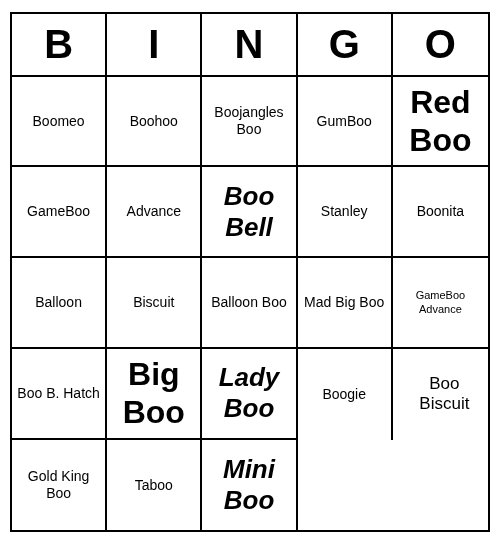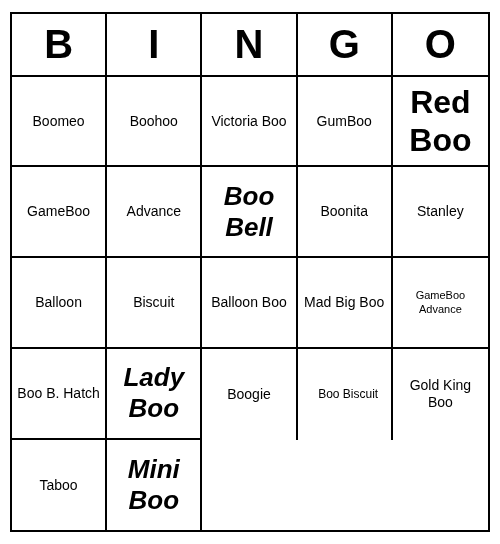--- a/index.html
+++ b/index.html
@@ -53,21 +53,21 @@
     .bingo-grid .bingo-cell:nth-last-child(-n+5) {
       border-bottom: none;
     }
     .text-small {
       font-size: 11px;
     }
     .text-normal {
       font-size: 14px;
     }
     .text-medium {
-      font-size: 12px;
+      font-size: 17px;
       margin-left: 8px;
     }
     .text-large {
       font-size: 26px;
       font-weight: bold;
       font-style: italic;
     }
     .text-xlarge {
       font-size: 32px;
       font-weight: bold;
@@ -85,60 +85,63 @@
       <div class="bingo-header-cell">O</div>
     </div>
   <div class="bingo-grid">
   <div class="bingo-cell">
         <span class="text-normal">Boomeo</span>
       </div>
       <div class="bingo-cell">
         <span class="text-normal">Boohoo</span>
       </div>
       <div class="bingo-cell">
-        <span class="text-normal">Victoria Boo</span>
+        <span class="text-normal">Boojangles Boo</span>
       </div>
       <div class="bingo-cell">
         <span class="text-normal">GumBoo</span>
       </div>
       <div class="bingo-cell">
         <span class="text-xlarge">Red Boo</span>
       </div>
       <div class="bingo-cell">
         <span class="text-normal">GameBoo</span>
       </div>
       <div class="bingo-cell">
         <span class="text-normal">Advance</span>
       </div>
       <div class="bingo-cell">
         <span class="text-large">Boo Bell</span>
       </div>
       <div class="bingo-cell">
-        <span class="text-normal">Boonita</span>
+        <span class="text-normal">Stanley</span>
       </div>
       <div class="bingo-cell">
-        <span class="text-normal">Stanley</span>
+        <span class="text-normal">Boonita</span>
       </div>
       <div class="bingo-cell">
         <span class="text-normal">Balloon</span>
       </div>
       <div class="bingo-cell">
         <span class="text-normal">Biscuit</span>
       </div>
       <div class="bingo-cell">
         <span class="text-normal">Balloon Boo</span>
       </div>
       <div class="bingo-cell">
         <span class="text-normal">Mad Big Boo</span>
       </div>
       <div class="bingo-cell">
         <span class="text-small">GameBoo Advance</span>
       </div>
       <div class="bingo-cell">
         <span class="text-normal">Boo B. Hatch</span>
+      </div>
+      <div class="bingo-cell">
+        <span class="text-xlarge">Big Boo</span>
       </div>
       <div class="bingo-cell">
         <span class="text-large">Lady Boo</span>
       </div>
       <div class="bingo-cell">
         <span class="text-normal">Boogie</span>
       </div>
       <div class="bingo-cell">
         <span class="text-medium">Boo Biscuit</span>
       </div>

